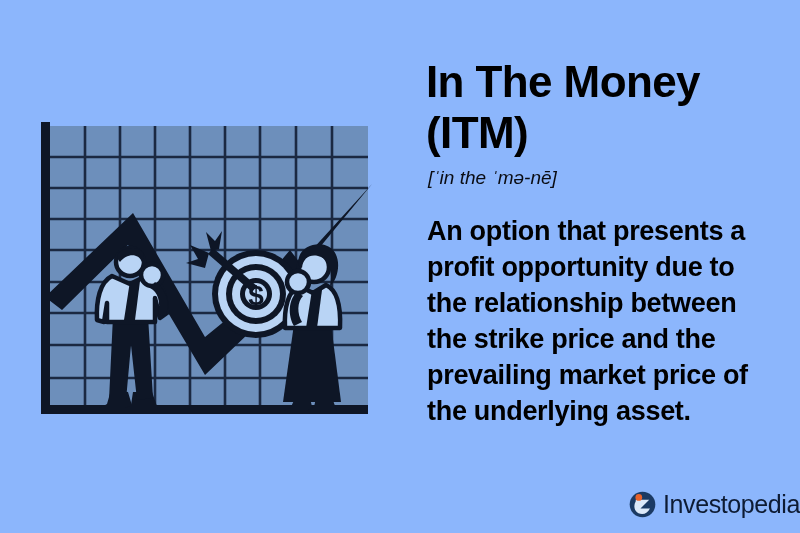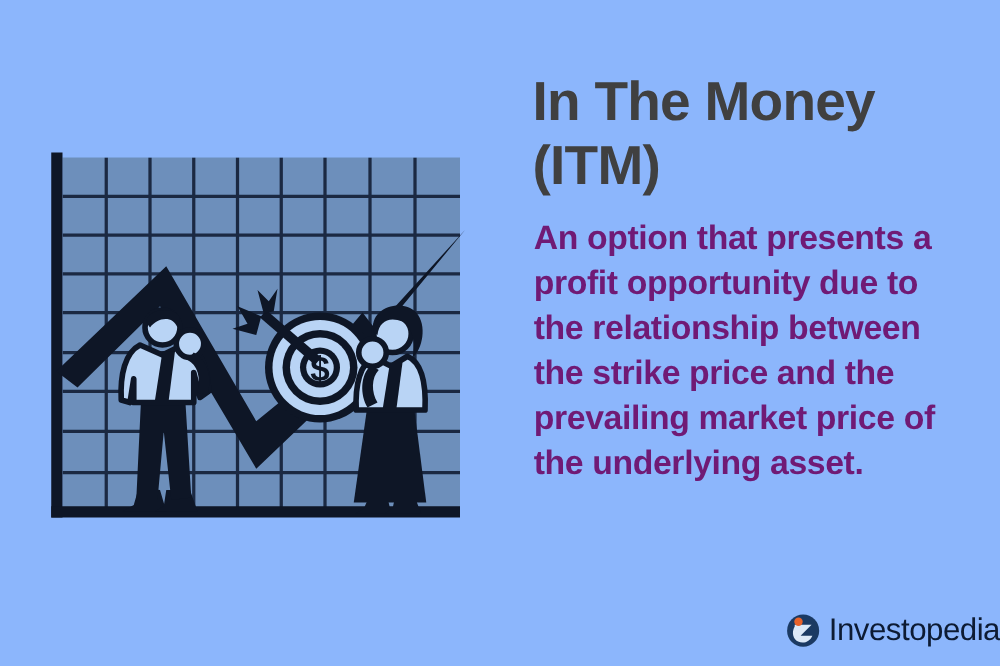--- a/index.html
+++ b/index.html
@@ -41,39 +41,39 @@
     left: 426px;
     top: 56px;
     width: 360px;
   }
   #term-title {
     margin: 0;
     font-family: "Liberation Sans", sans-serif;
     font-size: 44px;
     line-height: 51px;
     font-weight: bold;
-    color: #404040;
+    color: #000000;
     letter-spacing: -0.6px;
   }
   #pronunciation {
     margin: 9px 0 0 2px;
     font-family: "Liberation Sans", sans-serif;
     font-style: italic;
     font-size: 19px;
     line-height: 22px;
     color: #0a0c12;
     letter-spacing: 0px;
   }
   #definition {
-    margin: 14px 0 0 1px;
+    margin: 24px 0 0 1px;
     font-family: "Liberation Sans", sans-serif;
     font-size: 27px;
     line-height: 36px;
     font-weight: bold;
-    color: #701a75;
+    color: #000000;
     letter-spacing: -0.3px;
     max-width: 346px;
   }
 
   
   #footer-logo {
     position: absolute;
     left: 0px;
     top: 491px;
     width: 800px;
@@ -173,20 +173,21 @@
         <circle cx="314" cy="267" r="15" fill="#b9d4f5" stroke="#0e1626" stroke-width="4.5"></circle>
         <path d="M 299 266 C 294 246 322 238 333 250 C 342 260 338 280 330 286 C 333 272 329 258 318 256 C 310 254 303 258 302 268 Z" fill="#0e1626"></path>
         <circle cx="298" cy="282" r="11" fill="#b9d4f5" stroke="#0e1626" stroke-width="4.5"></circle>
         <path d="M 297 292 C 288 300 288 316 294 326 L 302 322 C 297 314 297 302 303 296 Z" fill="#0e1626"></path>
       </g>
     </svg>
   </div>
 
   <div id="text-col">
     <h1 id="term-title">In The Money (ITM)</h1>
+    <div id="pronunciation">[ˈin the ˈmə-nē]</div>
     <p id="definition">An option that presents a profit opportunity due to the relationship between the strike price and the prevailing market price of the underlying asset.</p>
   </div>
 
   <div id="footer-logo">
     <svg id="logo-mark" viewBox="0 0 40 40" aria-hidden="true">
       <circle cx="20" cy="20" r="19" fill="#1b3a63"></circle>
       <path d="M10 13 L30 13 L17 26 L31 26 C28 33 21 36 14 33 C8 30 6 22 10 15 Z" fill="#dce9f8"></path>
       <circle cx="14.5" cy="9.5" r="5" fill="#e8622a"></circle>
     </svg>
     <span id="logo-wordmark">Investopedia</span>

